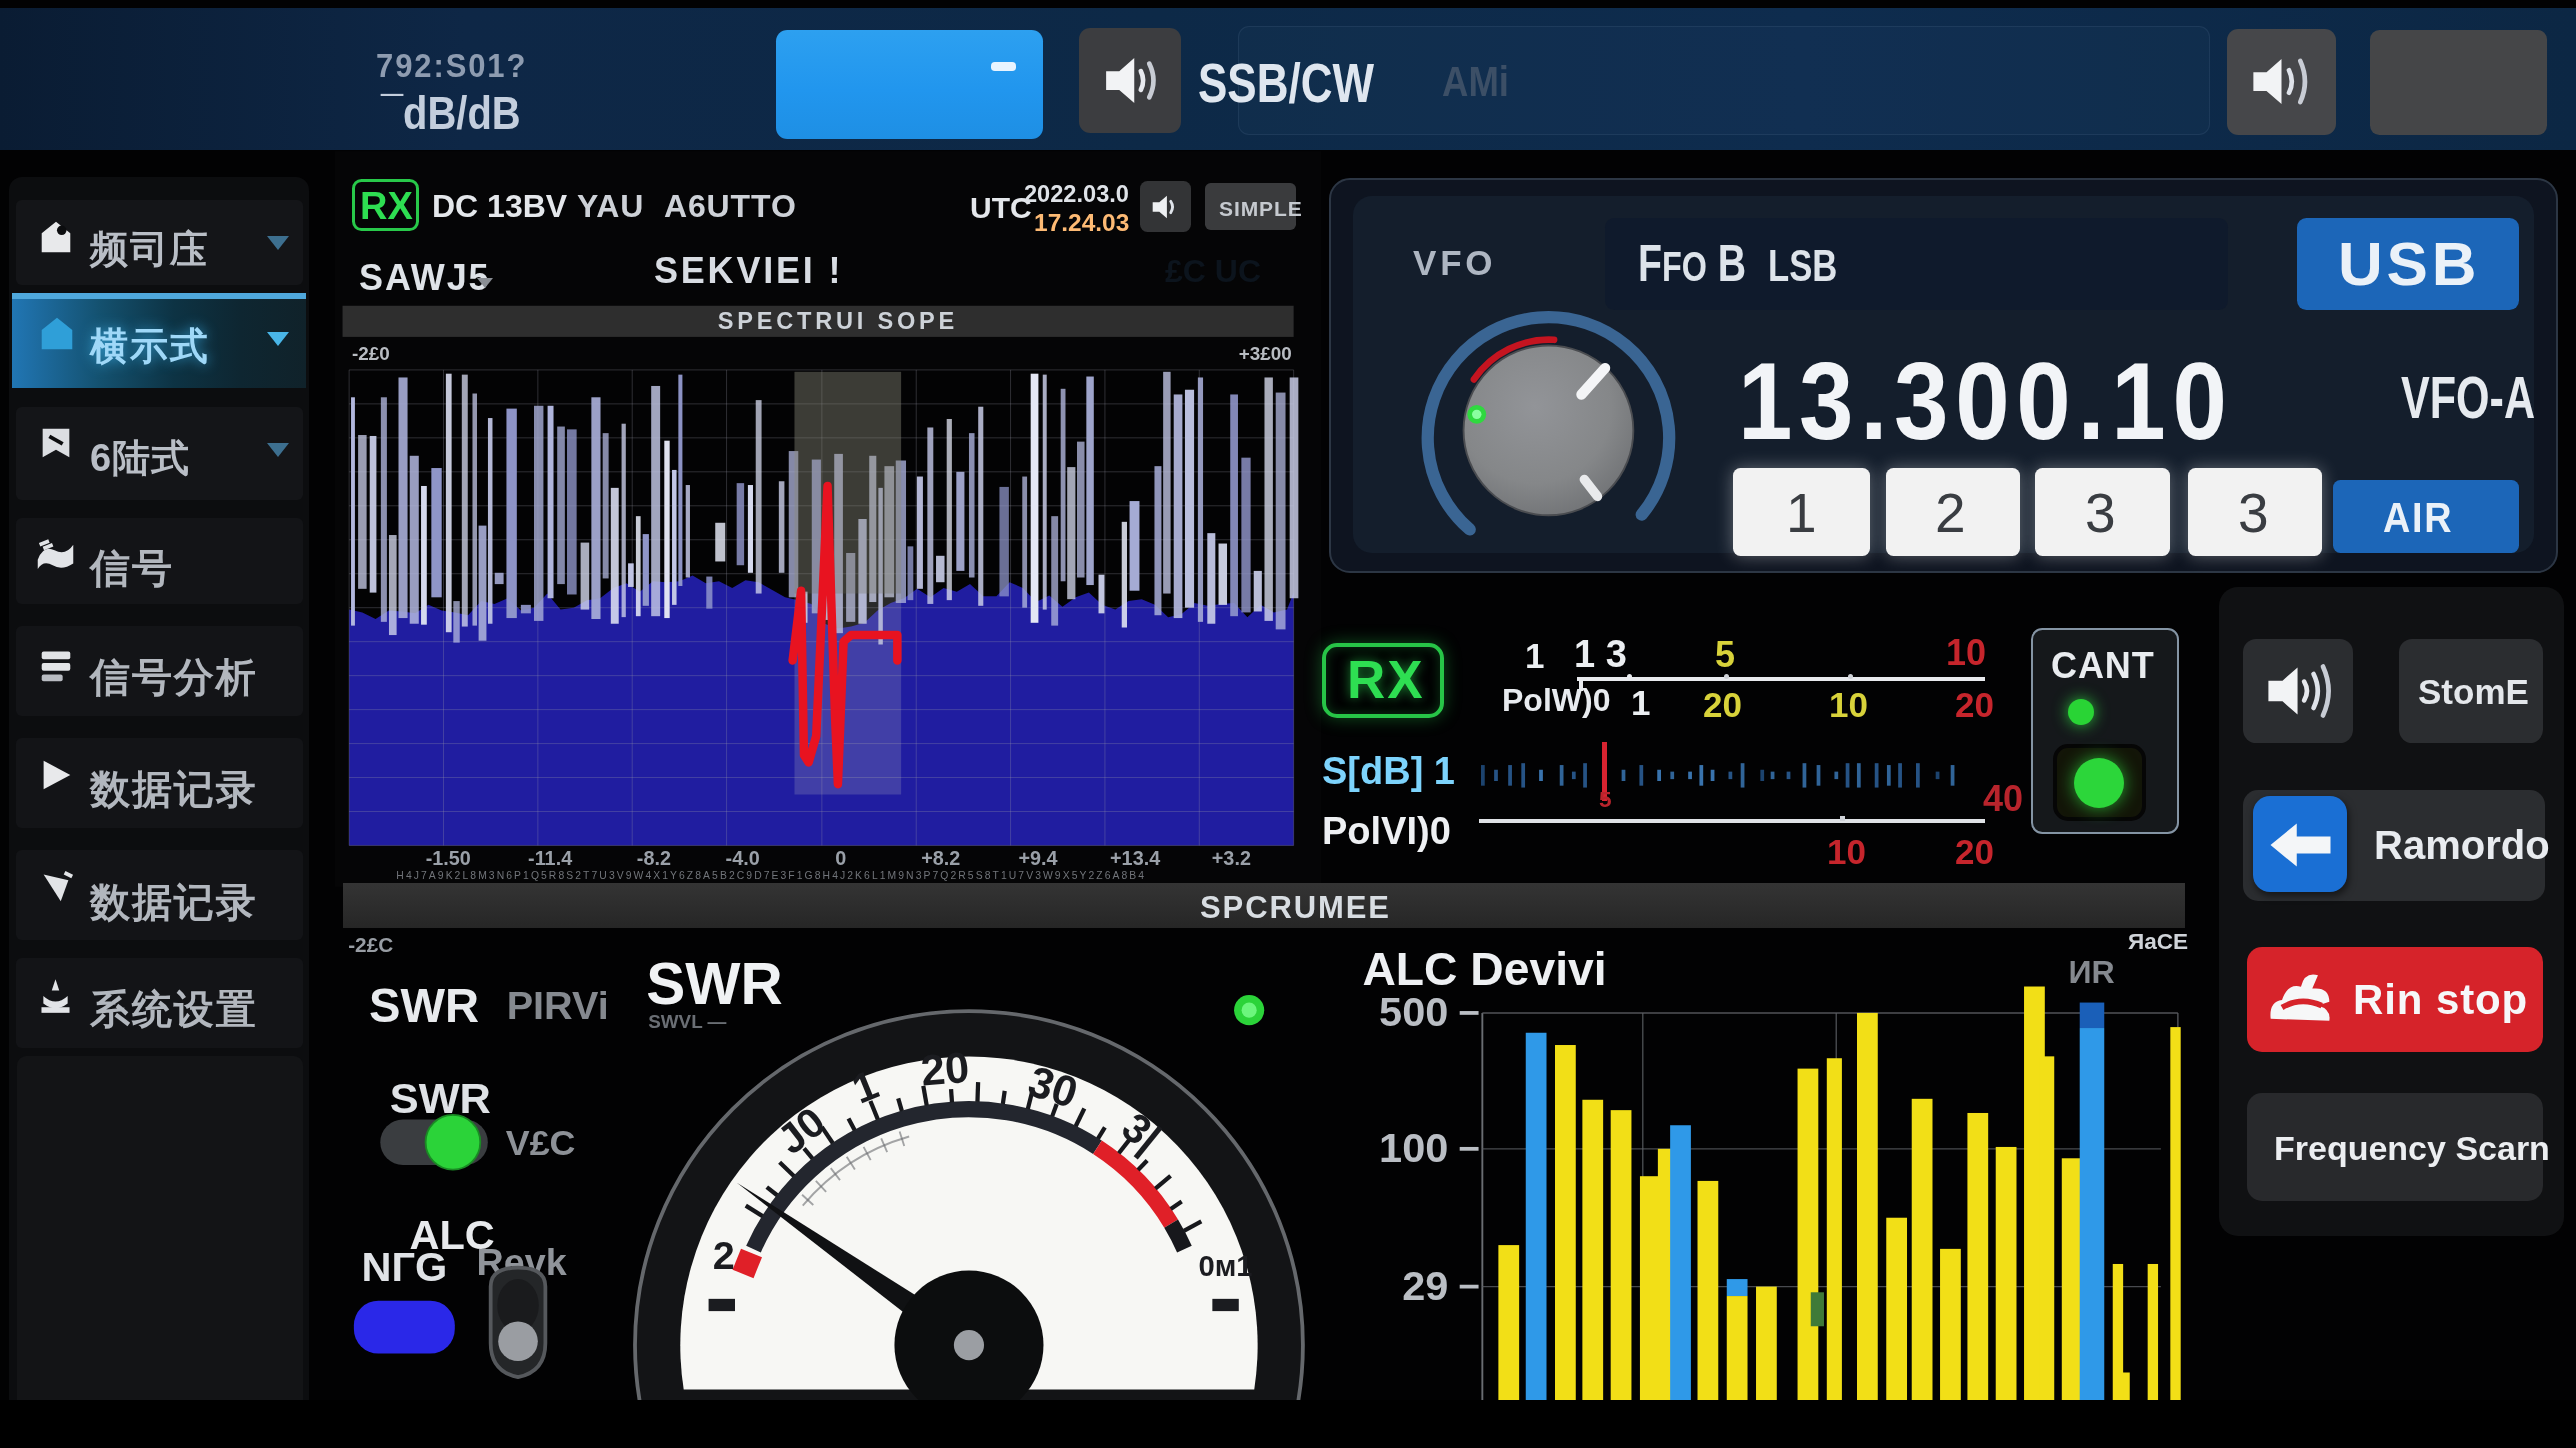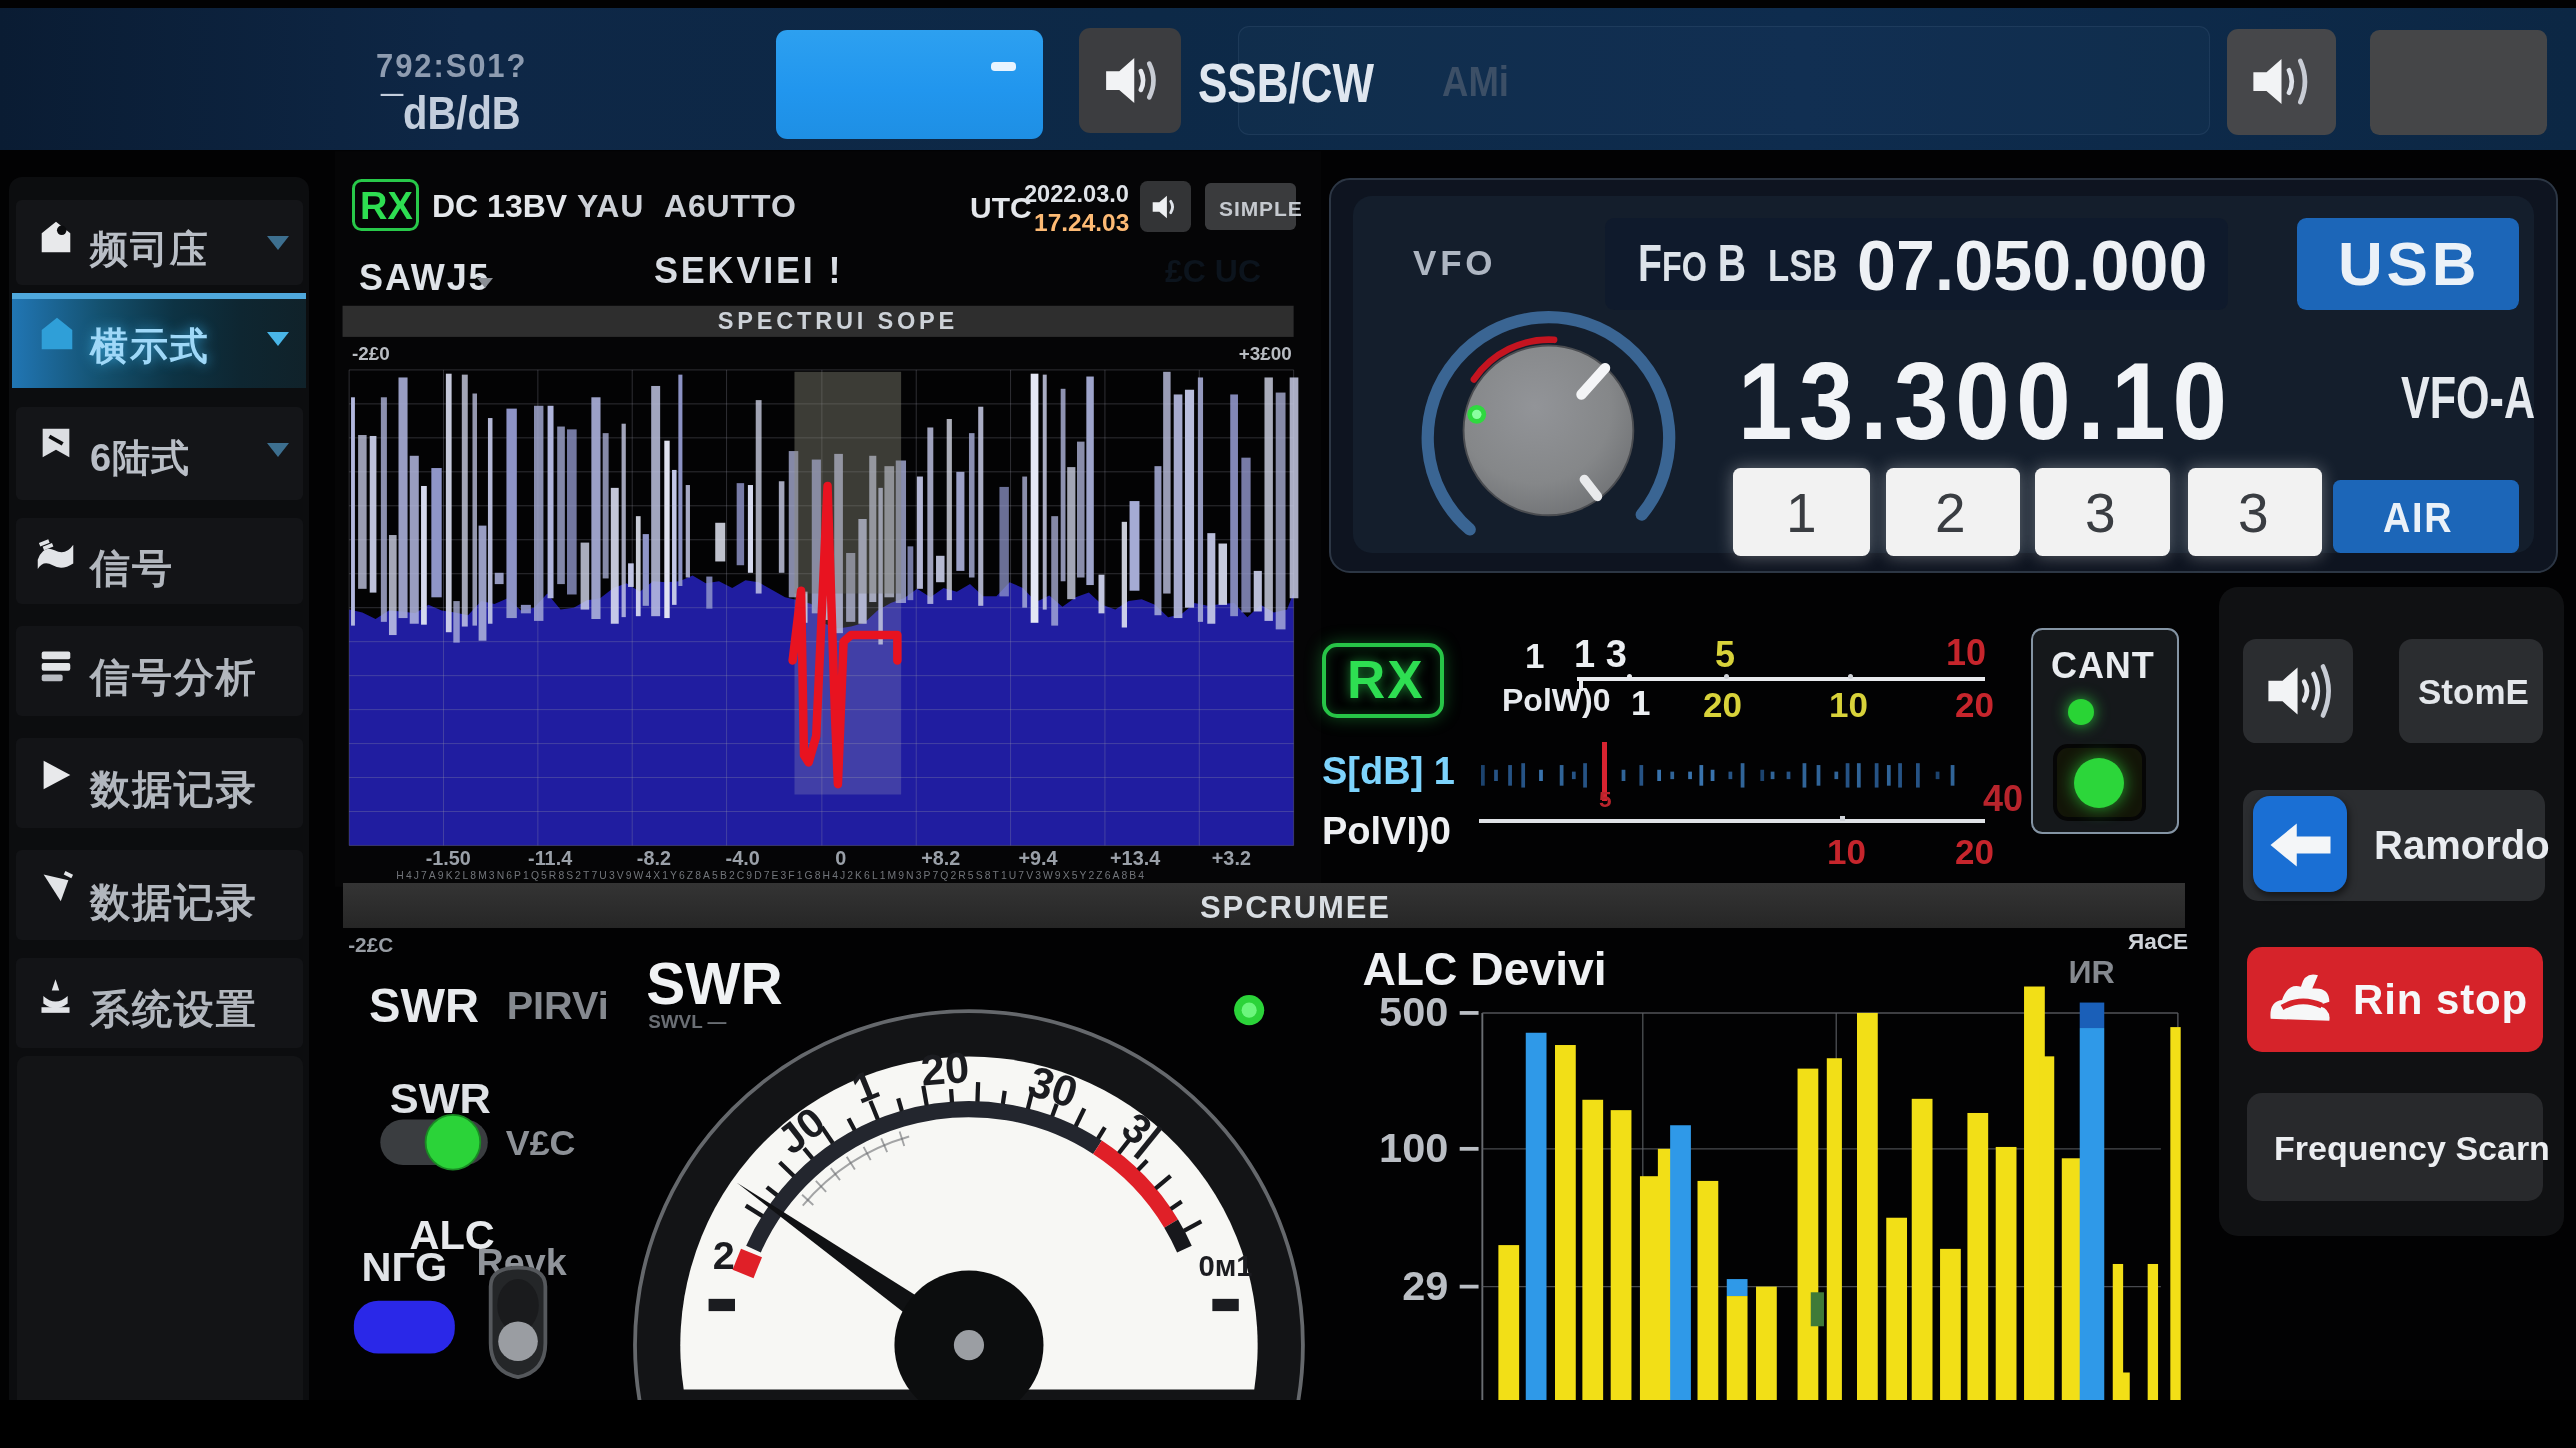--- a/index.html
+++ b/index.html
@@ -254,21 +254,20 @@
   <div class="abs" style="left:477px;top:278px;width:0;height:0;border-left:8.5px solid transparent;border-right:8.5px solid transparent;border-top:10.4px solid #8a8e94;"></div>
   <div class="abs txt" style="left:654px;top:250px;color:#d8dce2;font-size:36px;font-weight:bold;letter-spacing:2.8px;">SEKVIEI !</div>
   <div class="abs txt" style="left:1165px;top:253px;color:#0c141d;font-size:32px;font-weight:bold;">£C UC</div>
 
   <div class="abs" id="vfo" style="left:1329px;top:178px;width:1229px;height:395px;background:#0e1420;
     border:2.8px solid #2c3644;border-radius:21px;box-sizing:border-box;"></div>
   <div class="abs" style="left:1353px;top:196px;width:1181px;height:357px;background:#141e2c;border-radius:19px;"></div>
   <div class="abs txt" style="left:1375px;top:243px;color:#aeb6c2;font-size:35px;font-weight:bold;letter-spacing:3.8px;margin-left:38px;">VFO</div>
   <div class="abs" style="left:1605px;top:218px;width:623px;height:92px;background:#0f1a2c;border-radius:9.4px;"></div>
   <div class="abs txt" style="left:1638px;top:234px;color:#dde3ea;font-size:51px;font-weight:bold;transform:scaleX(0.77);transform-origin:left;">F<span style="font-size:42px;">FO</span> B &nbsp;<span style="font-size:45px;">LSB</span></div>
-  <div class="abs txt" style="left:1857px;top:226px;color:#eef1f5;font-size:70px;font-weight:bold;transform:scaleX(1.0);transform-origin:left;">07.050.000</div>
   <div class="abs" style="left:2297px;top:218px;width:222px;height:92px;background:#1c66b8;border-radius:9.4px;"></div>
   <div class="abs txt" style="left:2338px;top:228px;color:#eaf1f8;font-size:62px;font-weight:bold;letter-spacing:3.8px;">USB</div>
 
   <svg class="abs" style="left:1406px;top:283px;" width="283" height="291" viewBox="0 0 300 308">
     <defs>
       <radialGradient id="knobg" cx="42%" cy="36%" r="75%">
         <stop offset="0%" stop-color="#929498"></stop>
           <stop offset="60%" stop-color="#858789"></stop>
           <stop offset="100%" stop-color="#6b6d70"></stop>
       </radialGradient>

